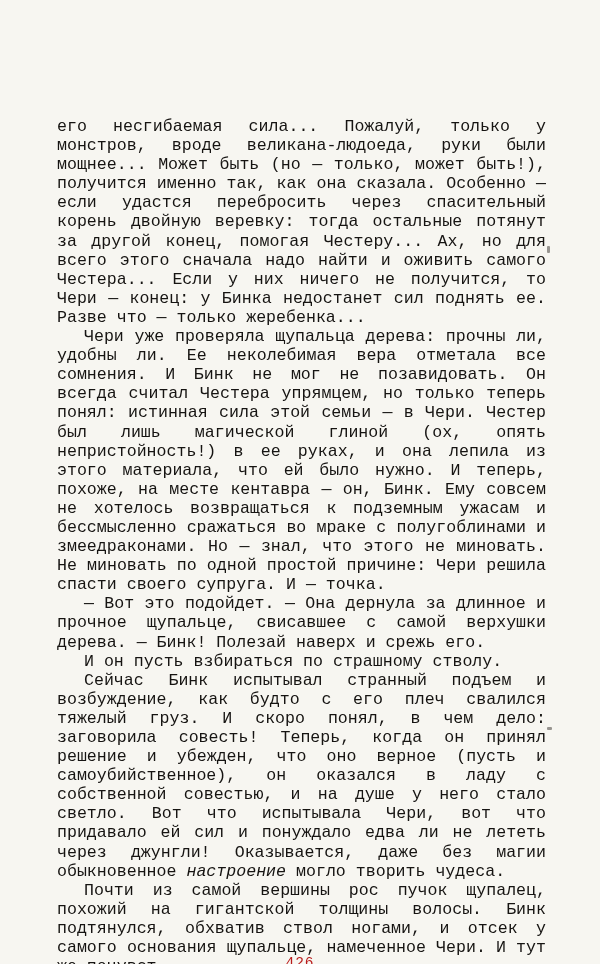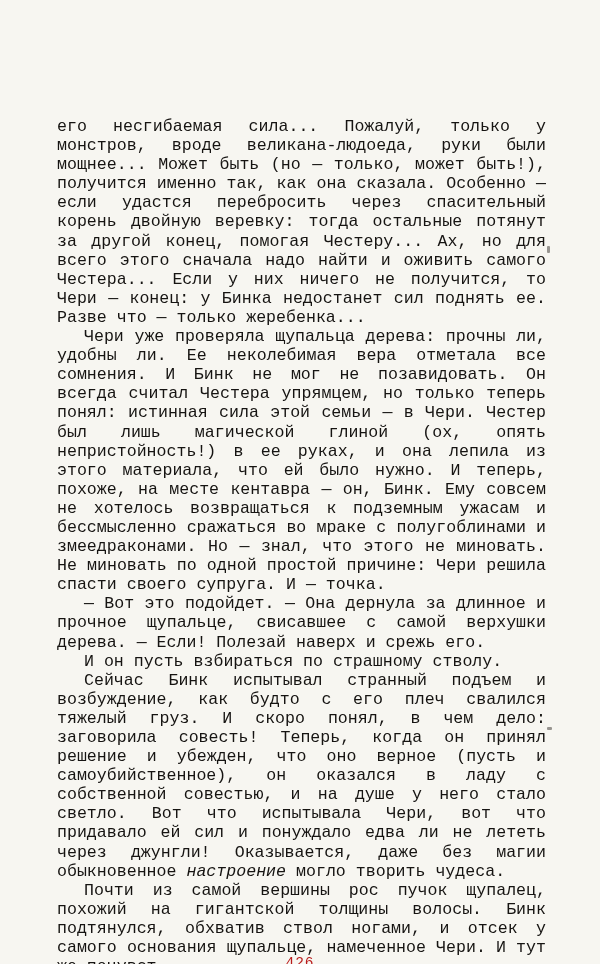--- a/index.html
+++ b/index.html
@@ -56,21 +56,21 @@
 </head>
 <body>
 
 <div class="page">
 
   <div class="text-block">
     <p class="para">его несгибаемая сила... Пожалуй, только у монстров, вроде великана-людоеда, руки были мощнее... Может быть (но — только, может быть!), получится именно так, как она сказала. Особенно — если удастся перебросить через спасительный корень двойную веревку: тогда остальные потянут за другой конец, помогая Честеру... Ах, но для всего этого сначала надо найти и оживить самого Честера... Если у них ничего не получится, то Чери — конец: у Бинка недостанет сил поднять ее. Разве что — только жеребенка...</p>
 
     <p class="para indent">Чери уже проверяла щупальца дерева: прочны ли, удобны ли. Ее неколебимая вера отметала все сомнения. И Бинк не мог не позавидовать. Он всегда считал Честера упрямцем, но только теперь понял: истинная сила этой семьи — в Чери. Честер был лишь магической глиной (ох, опять непристойность!) в ее руках, и она лепила из этого материала, что ей было нужно. И теперь, похоже, на месте кентавра — он, Бинк. Ему совсем не хотелось возвращаться к подземным ужасам и бессмысленно сражаться во мраке с полугоблинами и змеедраконами. Но — знал, что этого не миновать. Не миновать по одной простой причине: Чери решила спасти своего супруга. И — точка.</p>
 
-    <p class="para indent">— Вот это подойдет. — Она дернула за длинное и прочное щупальце, свисавшее с самой верхушки дерева. — Если! Полезай наверх и срежь его.</p>
+    <p class="para indent">— Вот это подойдет. — Она дернула за длинное и прочное щупальце, свисавшее с самой верхушки дерева. — Бинк! Полезай наверх и срежь его.</p>
 
 
     <p class="para indent">И он пусть взбираться по страшному стволу.</p>
 
     <p class="para indent"><span>Сейчас Бинк испытывал странный подъем и возбуждение, как будто с его плеч свалился тяжелый груз. И скоро понял, в чем дело: заговорила совесть! Теперь, когда он принял решение и убежден, что оно верное (пусть и самоубийственное), он оказался в ладу с собственной совестью, и на душе у него стало светло. Вот что испытывала Чери, вот что придавало ей сил и понуждало едва ли не лететь через джунгли! Оказывается, даже без магии обыкновенное </span><em>настроение</em><span> могло творить чудеса.</span></p>
 
     <p class="para indent">Почти из самой вершины рос пучок щупалец, похожий на гигантской толщины волосы. Бинк подтянулся, обхватив ствол ногами, и отсек у самого основания щупальце, намеченное Чери. И тут же почувст-</p>
   </div>
 
   <div class="speck speck-1"></div>

